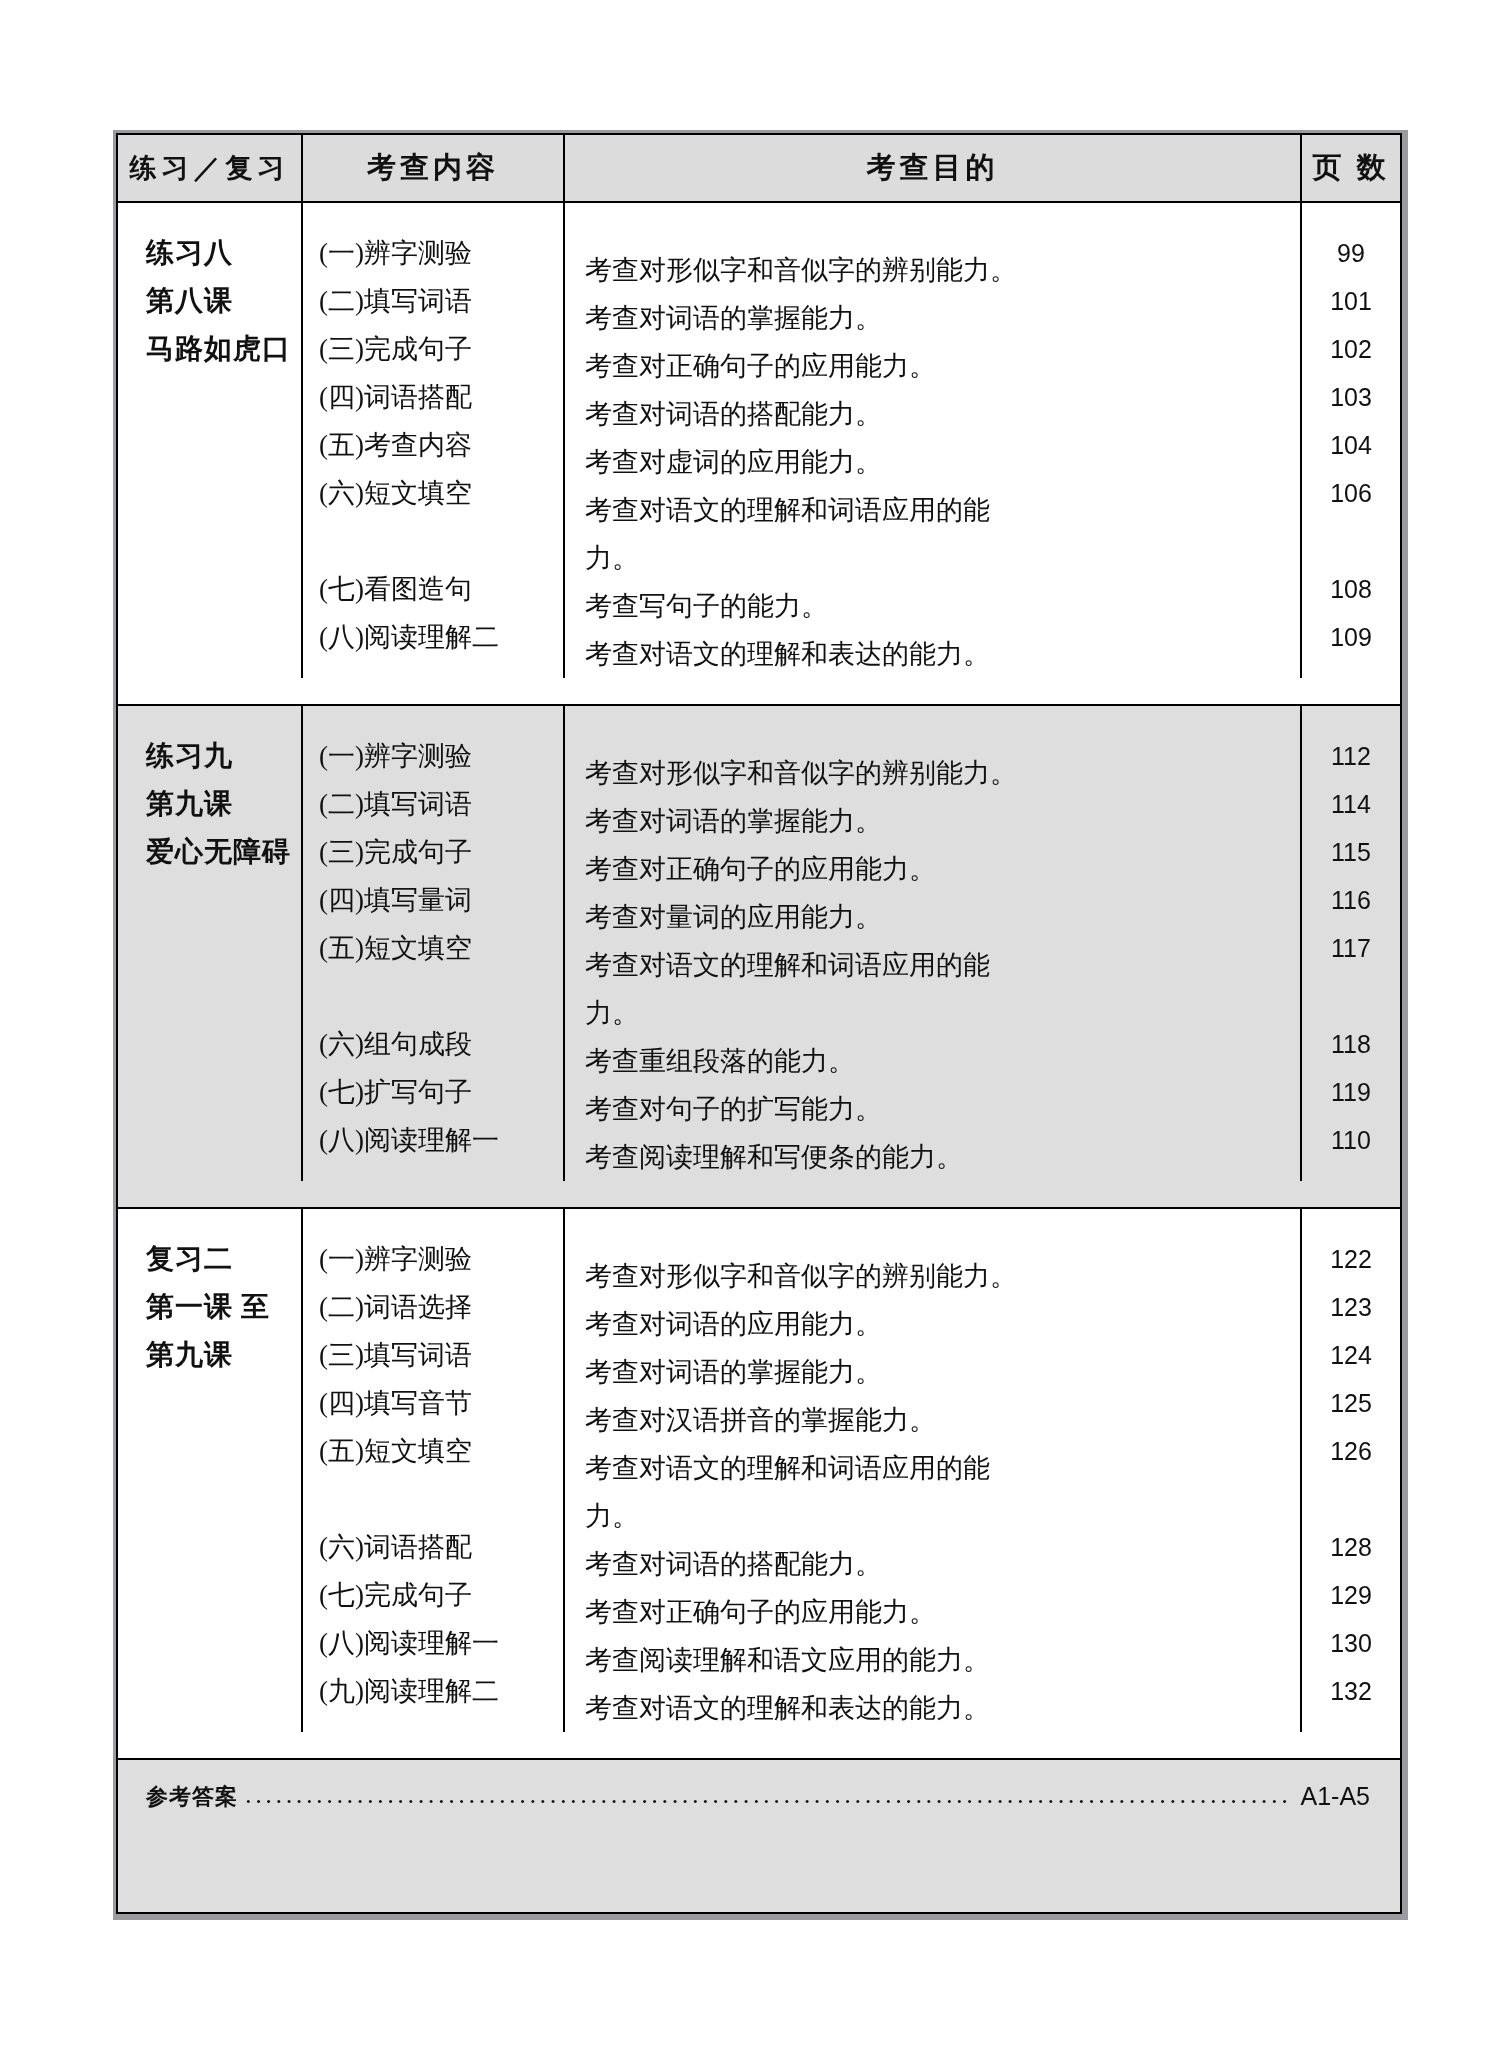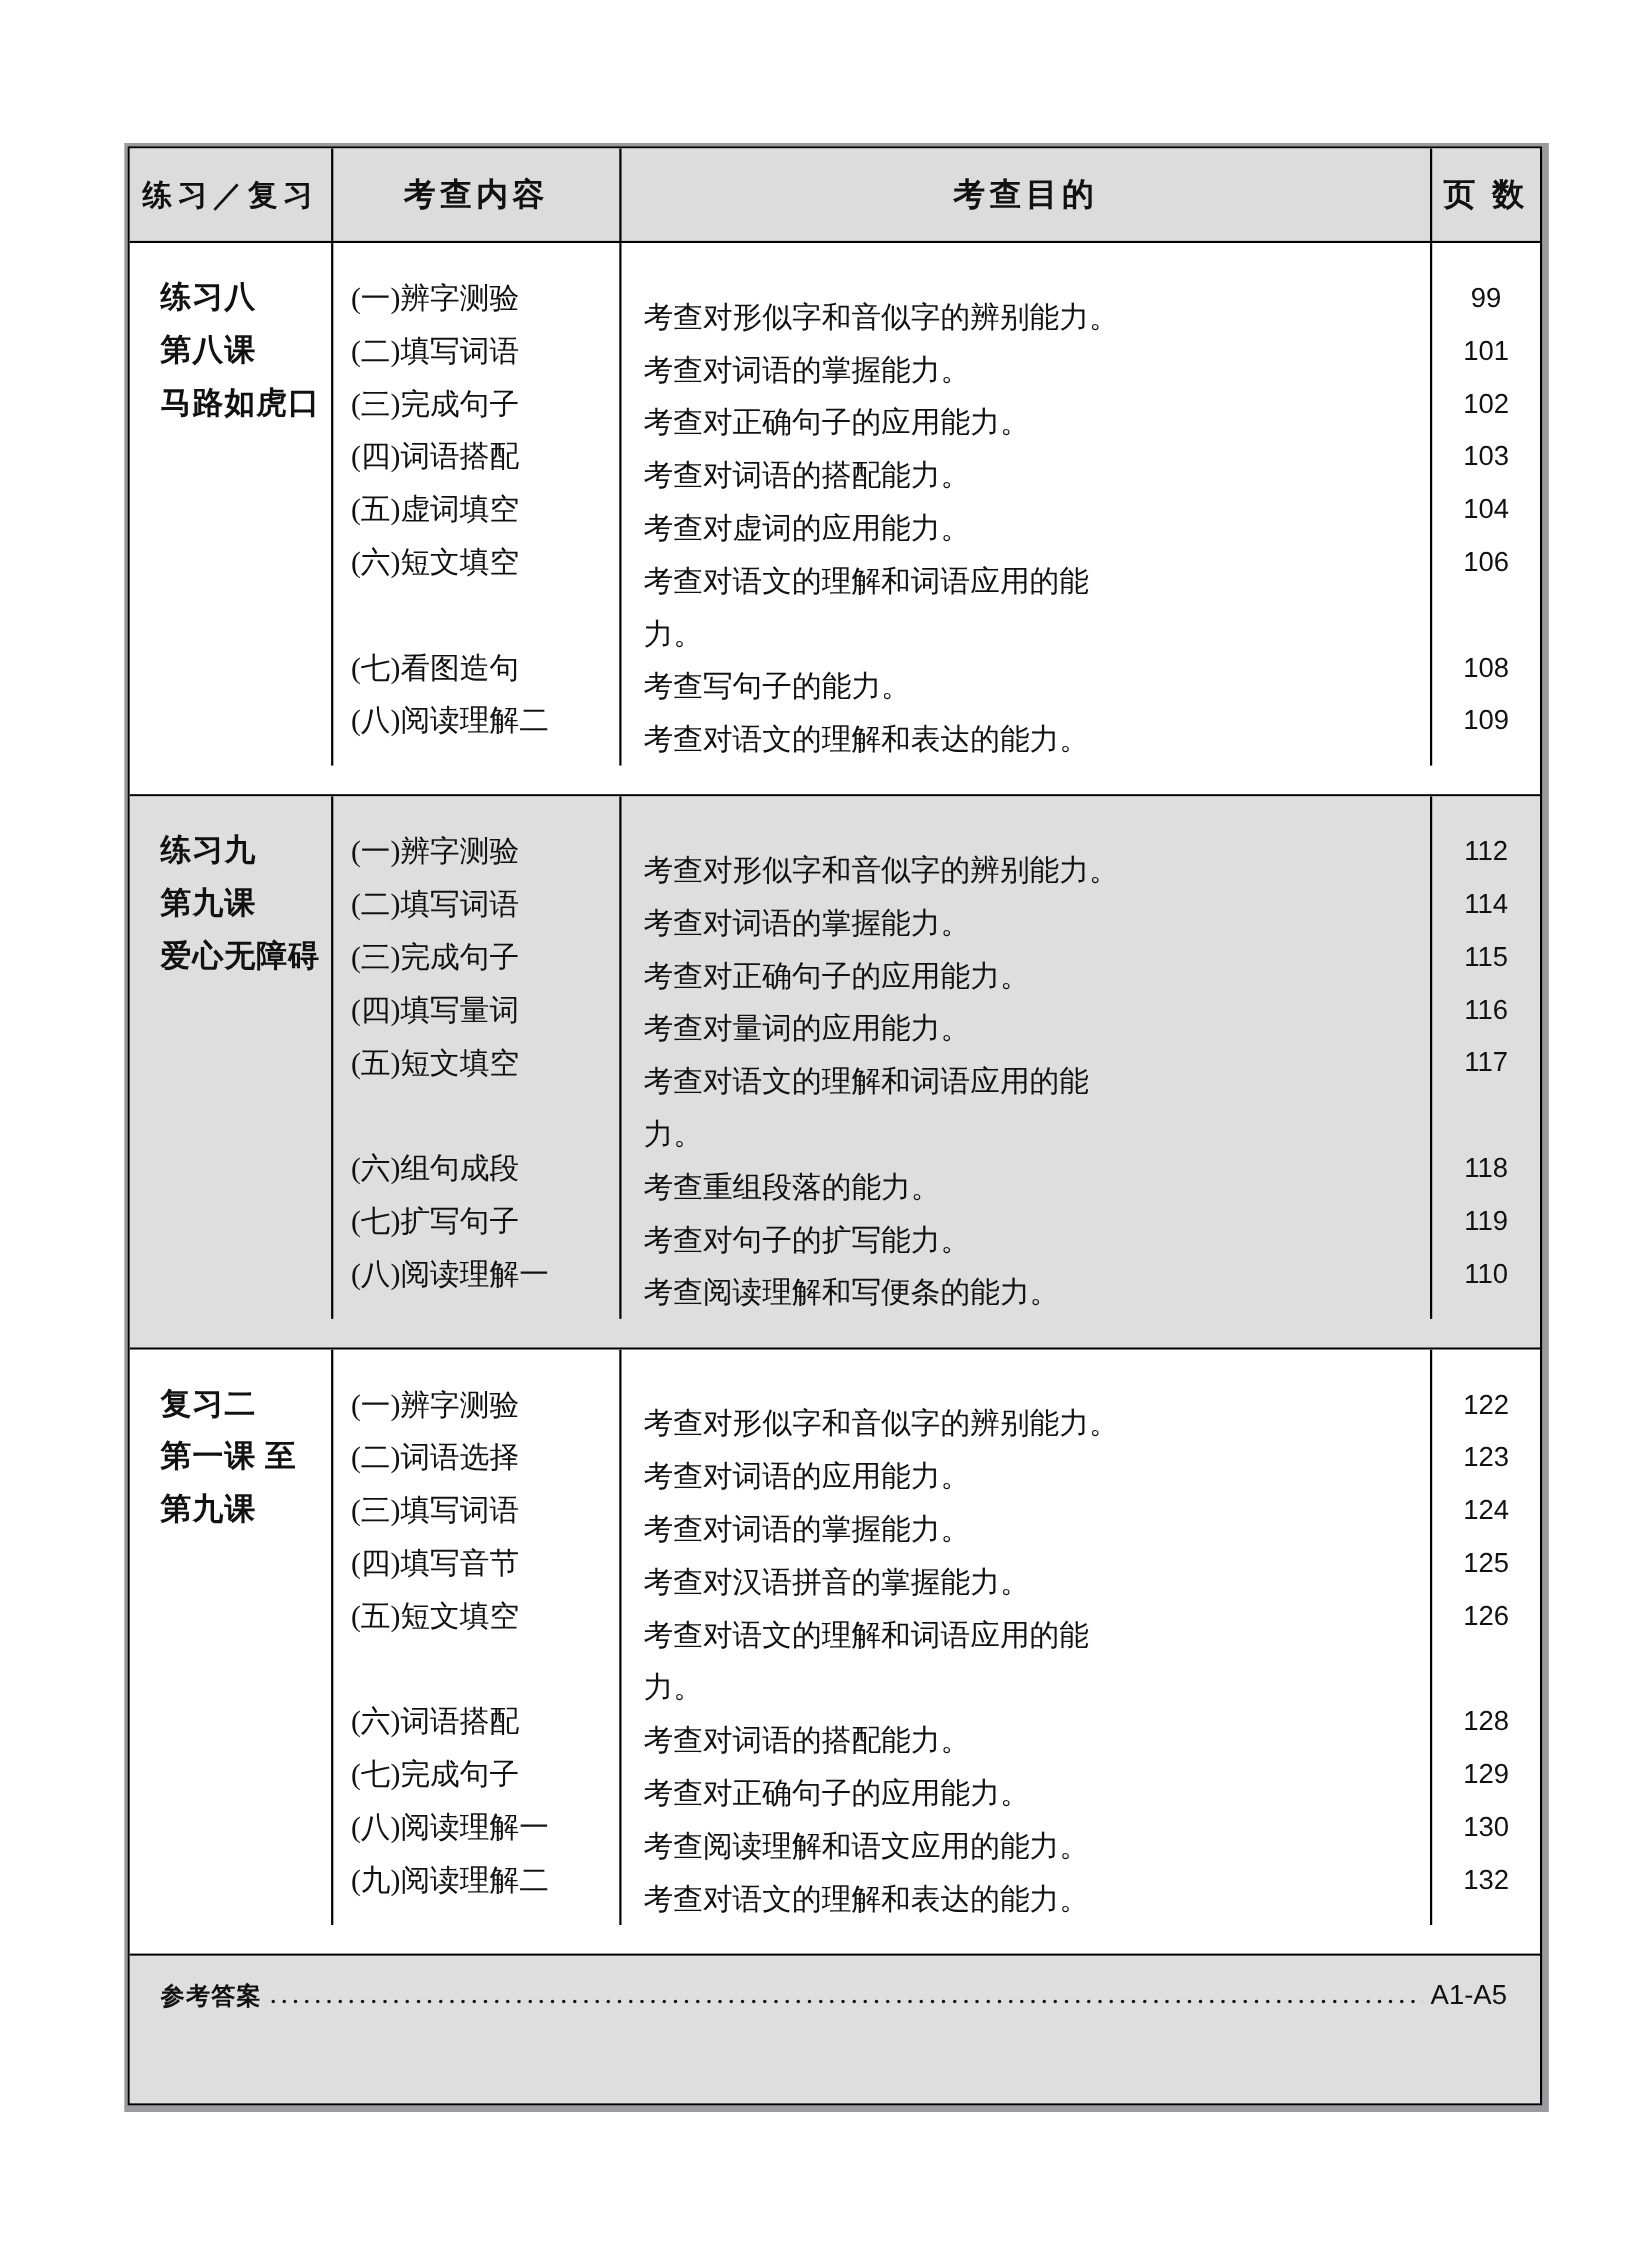--- a/index.html
+++ b/index.html
@@ -53,21 +53,21 @@
   .cell {
     position: relative;
     padding: 0;
   }
   .vline { border-right: 2px solid #000; }
 
   
   .header-row {
     background: #dcdcdc;
     border-bottom: 2.5px solid #000;
-    height: 86px;
+    height: 68px;
   }
   .header-row .cell {
     display: flex;
     align-items: center;
     justify-content: center;
   }
   .header-row .c1 { justify-content: center; }
   .hdr-text {
     font-family: "Liberation Serif", "DejaVu Serif", serif;
     font-size: 29px;
@@ -195,21 +195,21 @@
                 <div>第八课</div>
                 <div>马路如虎口</div>
               </div>
             </div>
             <div class="cell c2 vline">
               <div class="items">
                 <div class="item">(一)辨字测验</div>
                 <div class="item">(二)填写词语</div>
                 <div class="item">(三)完成句子</div>
                 <div class="item">(四)词语搭配</div>
-                <div class="item">(五)虚词填空</div>
+                <div class="item">(五)考查内容</div>
                 <div class="item">(六)短文填空</div>
                 <div class="item spacer">&nbsp;</div>
                 <div class="item">(七)看图造句</div>
                 <div class="item">(八)阅读理解二</div>
               </div>
             </div>
             <div class="cell c3 vline">
               <div class="purposes">
                 <div class="purpose">
                   <div>考查对形似字和音似字的辨别能力。</div>

